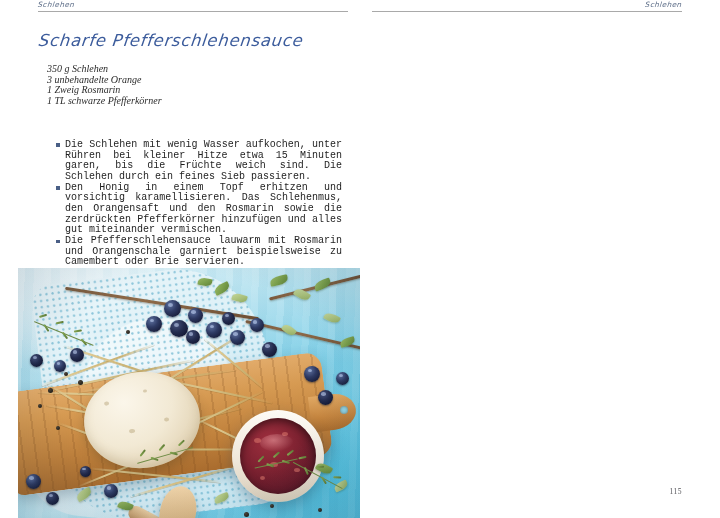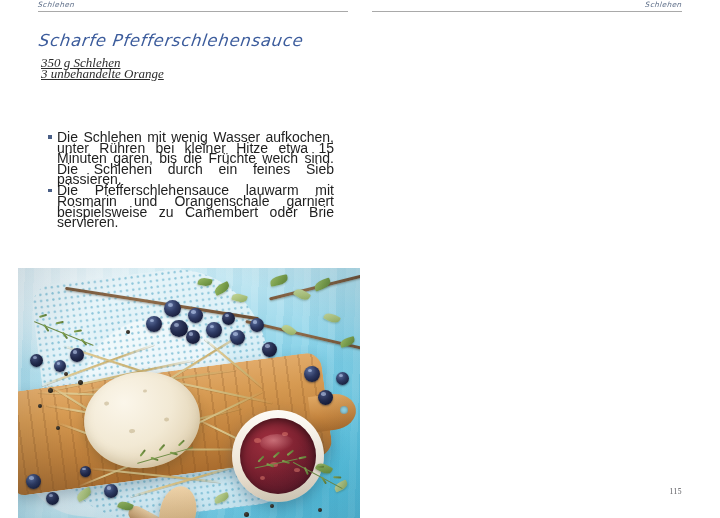--- a/index.html
+++ b/index.html
@@ -70,39 +70,38 @@
     color: #3c5c9c;
     letter-spacing: 0.7px;
     transform: skewX(-8deg);
     white-space: nowrap;
   }
   .page-left .recipe-title { left: 39px; top: 31px; }
 
   
   .ingredients {
     position: absolute;
-    margin: 2px;
+    margin: 8px;
     padding: 0;
     list-style: none;
     font-family: "Liberation Serif", serif;
     font-style: italic;
-    font-size: 13px;
+    font-size: 10px;
     line-height: 10.6px;
     color: #2b2b2b;
-    text-decoration: underline;
   }
 
   
   .steps {
     position: absolute;
-    margin: 8px;
+    margin: 16px;
     padding: 0;
     list-style: none;
-    font-family: Liberation Sans, sans-serif;
-    font-size: 14px;
+    font-family: Liberation Mono, monospace;
+    font-size: 10px;
     line-height: 10.6px;
     color: #1e1e1e;
     text-align: justify;
   }
   .steps li {
     position: relative;
     padding-left: 10px;
     margin-bottom: 0.4px;
   }
   .steps li::before {
@@ -374,24 +373,27 @@
     <div class="runhead-wrap">
       <div class="runhead">Schlehen</div>
       <div class="rule"></div>
     </div>
 
     <div class="recipe-title">Scharfe Pfefferschlehensauce</div>
 
     <ul class="ingredients" style="left:39px; top:56px; width:250px;">
       <li>350 g Schlehen</li>
       <li>3 unbehandelte Orange</li>
+      <li>1 Zweig Rosmarin</li>
+      <li>1 TL schwarze Pfefferkörner</li>
     </ul>
 
     <ul class="steps" style="left:39px; top:124px; width:287px;">
       <li>Die Schlehen mit wenig Wasser aufkochen, unter Rühren bei kleiner Hitze etwa 15 Minuten garen, bis die Früchte weich sind. Die Schlehen durch ein feines Sieb passieren.</li>
+      <li>Den Honig in einem Topf erhitzen und vorsichtig karamellisieren. Das Schlehenmus, den Orangensaft und den Rosmarin sowie die zerdrückten Pfefferkörner hinzufügen und alles gut miteinander vermischen.</li>
       <li>Die Pfefferschlehensauce lauwarm mit Rosmarin und Orangenschale garniert beispielsweise zu Camembert oder Brie servieren.</li>
     </ul>
 
     <div class="photo">
 
       <div class="ph-layer bg-wood"></div>
       <div class="ph-layer bg-wash-tl"></div>
       <div class="ph-layer bg-wash-bl"></div>
       <div class="ph-layer bg-wash-br"></div>
 

